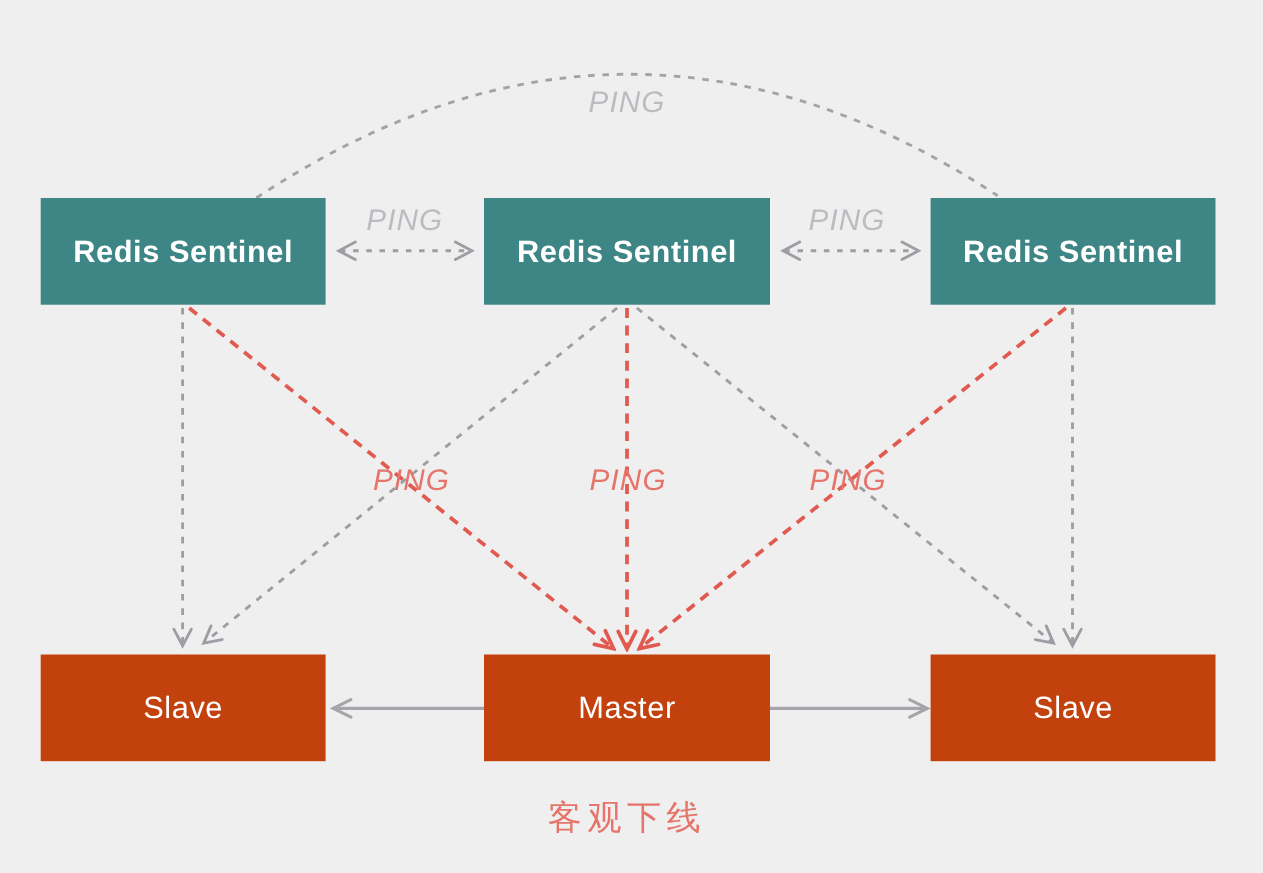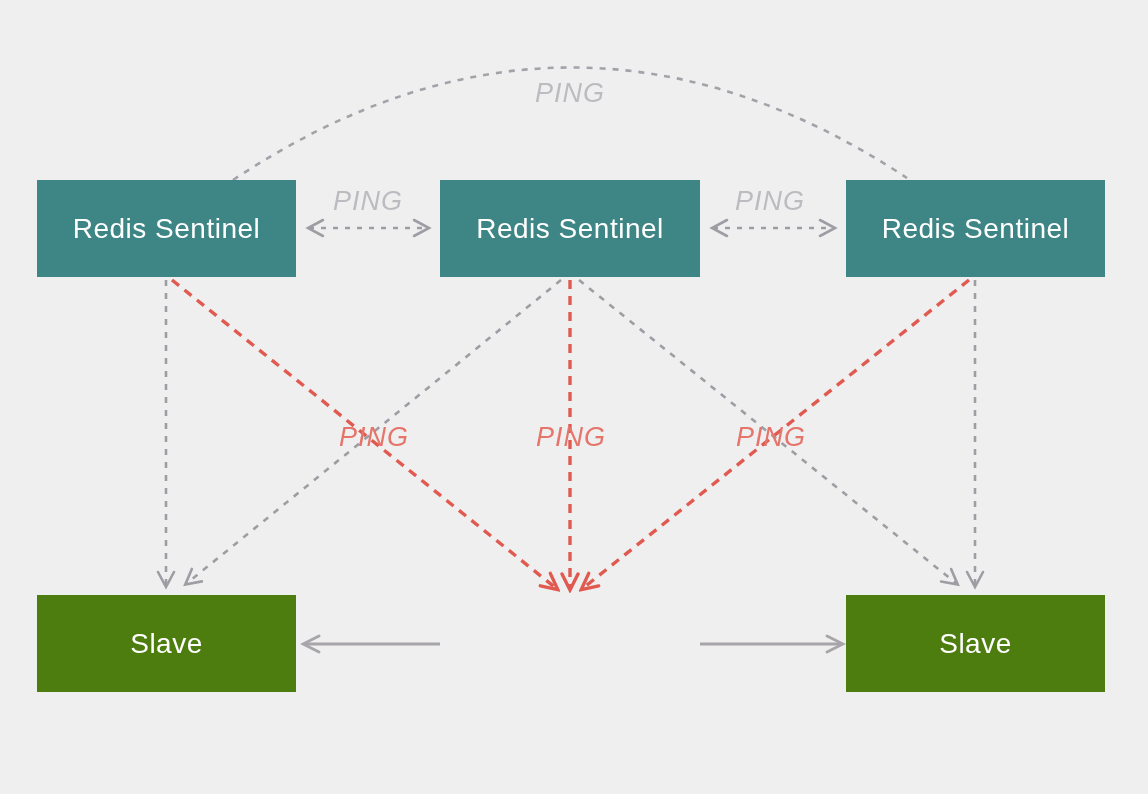--- a/index.html
+++ b/index.html
@@ -25,22 +25,22 @@
   .node {
     position: absolute;
     display: flex;
     align-items: center;
     justify-content: center;
     color: #ffffff;
     font-size: 28px;
     letter-spacing: 0.5px;
     user-select: none;
   }
-  .node.sentinel { background: #3e8585; }
-  .node.redis    { background: #4d7c0f; }
+  .node.sentinel { background: #3e8585; font-weight: bold; }
+  .node.redis    { background: #c2410c; }
 
   .n-sentinel1 { left: 37px;  top: 180px; width: 259px; height: 97px; }
   .n-sentinel2 { left: 440px; top: 180px; width: 260px; height: 97px; }
   .n-sentinel3 { left: 846px; top: 180px; width: 259px; height: 97px; }
   .n-slave1    { left: 37px;  top: 595px; width: 259px; height: 97px; }
   .n-master    { left: 440px; top: 595px; width: 260px; height: 97px; }
   .n-slave2    { left: 846px; top: 595px; width: 259px; height: 97px; }
 
   .lbl {
     position: absolute;
@@ -112,25 +112,29 @@
   </div>
   <div class="node sentinel n-sentinel2">
     <span>Redis Sentinel</span>
   </div>
   <div class="node sentinel n-sentinel3">
     <span>Redis Sentinel</span>
   </div>
   <div class="node redis n-slave1">
     <span>Slave</span>
   </div>
+  <div class="node redis n-master">
+    <span>Master</span>
+  </div>
   <div class="node redis n-slave2">
     <span>Slave</span>
   </div>
 
   <div class="lbl gray lbl-arc-ping">PING</div>
   <div class="lbl gray lbl-ping-left">PING</div>
   <div class="lbl gray lbl-ping-right">PING</div>
   <div class="lbl red lbl-redping-left">PING</div>
   <div class="lbl red lbl-redping-mid">PING</div>
   <div class="lbl red lbl-redping-right">PING</div>
 
+  <div class="caption">客观下线</div>
 
 </div>
 
 </body></html>

